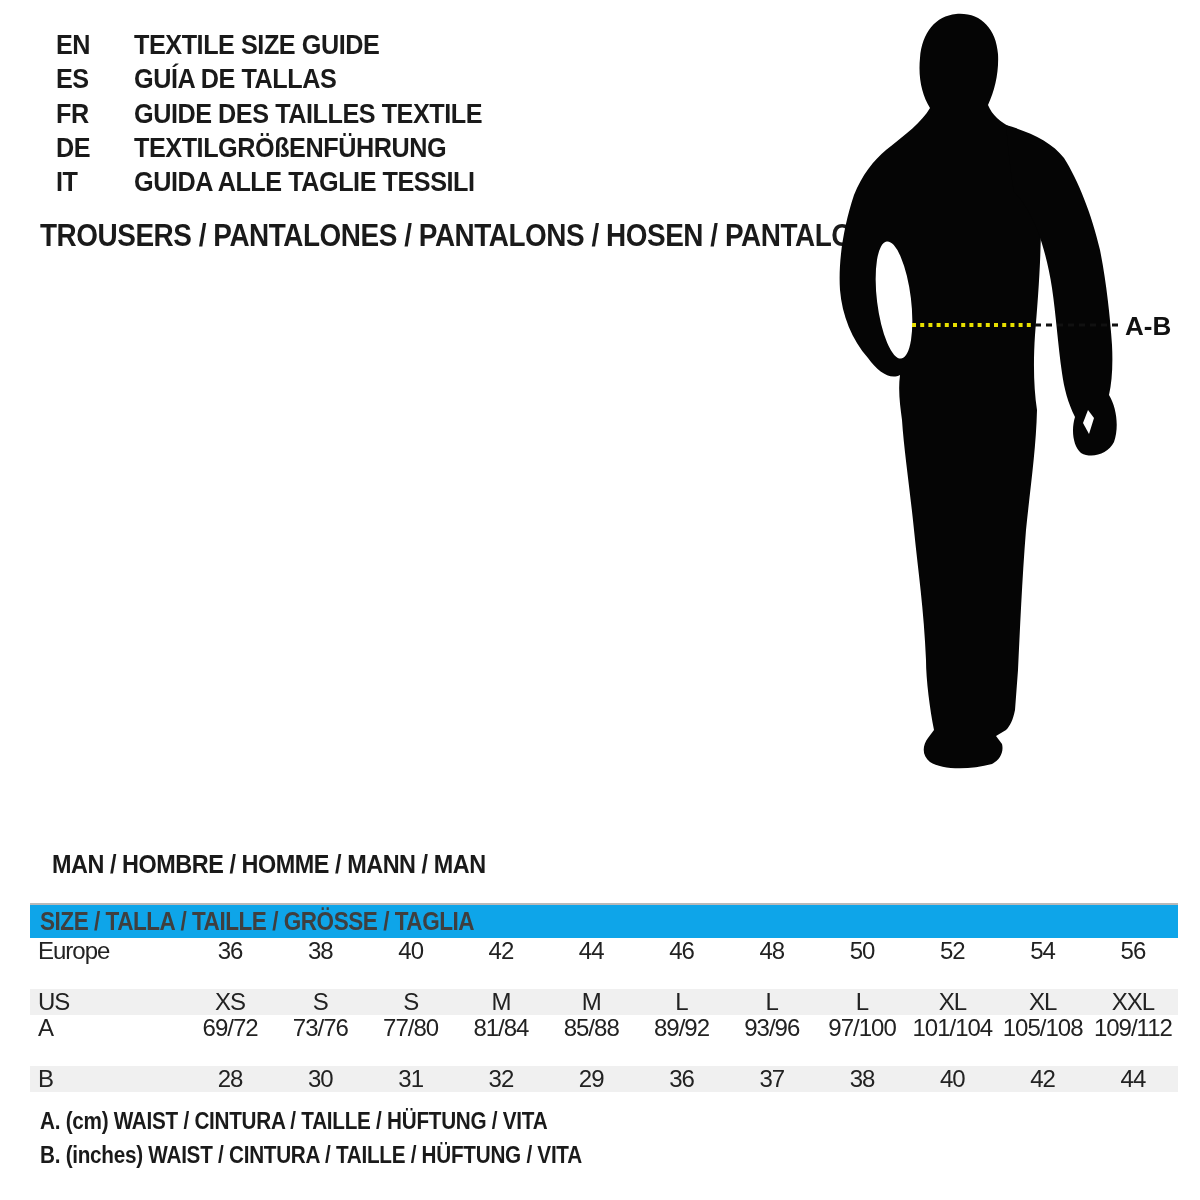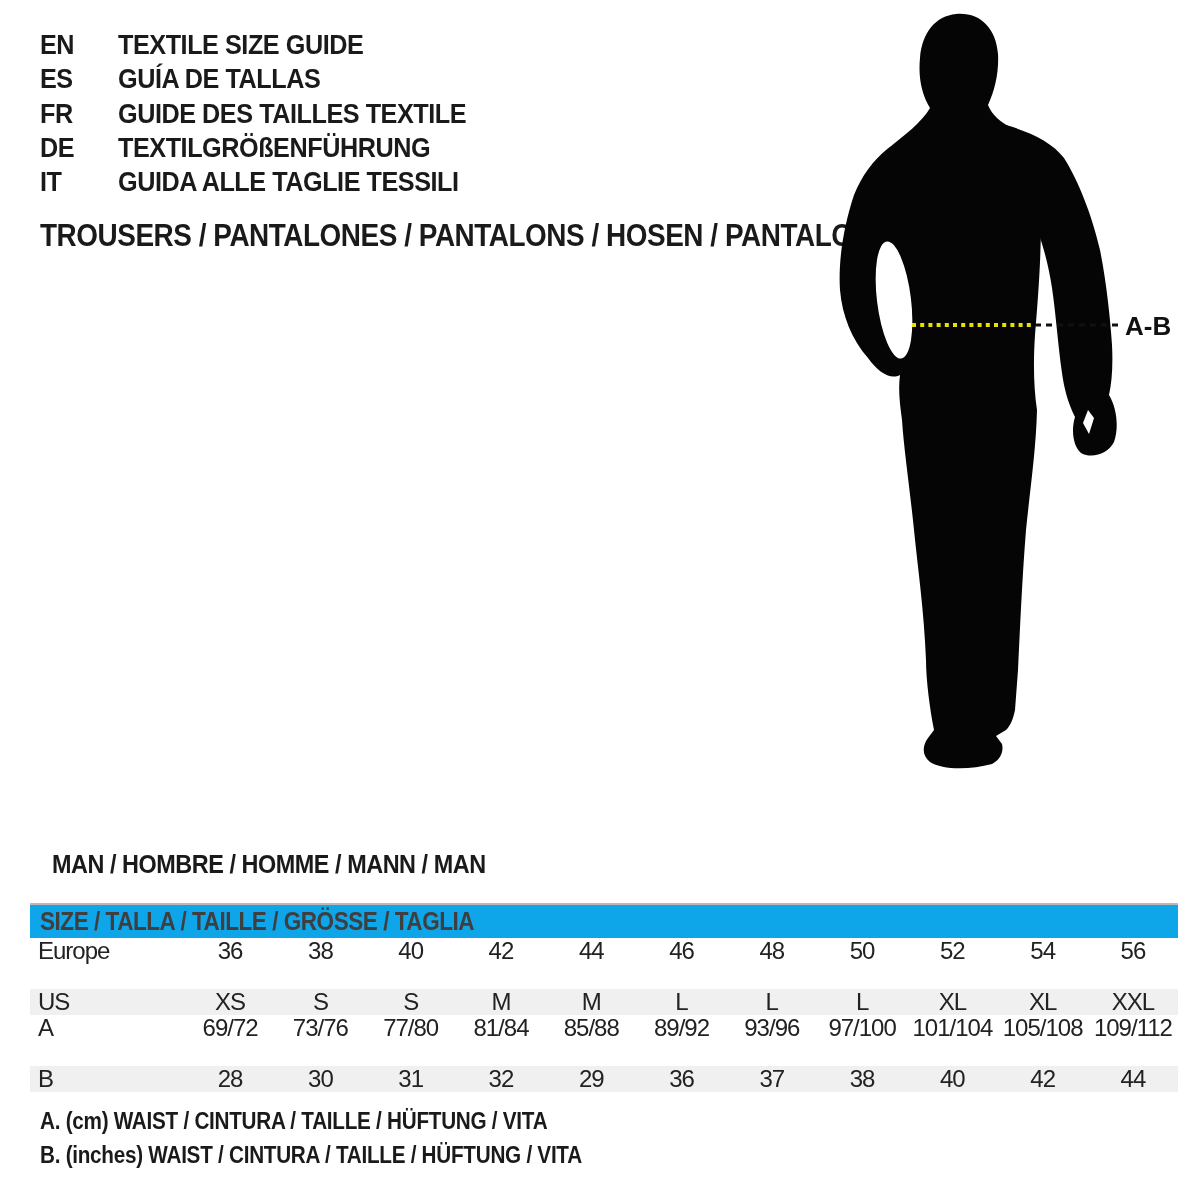--- a/index.html
+++ b/index.html
@@ -8,40 +8,40 @@
     position:relative;
     background:#ffffff;
     font-family:"Liberation Sans", sans-serif;
     color:#1a1a1a;
     overflow:hidden;
   }
   .cond { display:inline-block; transform:scaleX(0.9); transform-origin:0 50%; white-space:nowrap; }
 
   
   .langs { position:absolute; left:40px; top:29px; }
-  .lang-row { display:flex; height:34.3px; align-items:flex-start; }
+  .lang-row { display:flex; height:34.3px; align-items:flex-start;margin-left:16px; }
   .lang-code { width:78px; font-size:28px; font-weight:bold; letter-spacing:-0.5px; }
   .lang-label { font-size:28px; font-weight:bold; letter-spacing:-0.5px; }
 
   .product-title { position:absolute; left:40px; top:218px; font-size:31px; font-weight:bold; letter-spacing:-0.5px; }
 
   
   .figure-wrap { position:absolute; left:830px; top:10px; width:370px; height:790px; }
 
   .section-title { position:absolute; left:52px; top:849px; font-size:26px; font-weight:bold; letter-spacing:-0.5px; }
 
   
   .size-header {
     position:absolute; left:30px; top:903px; width:1148px; height:35px;
     background:#0ea5e9; border-top:2px solid #b9b9b9;
     display:flex; align-items:center; padding-left:10px;
     font-size:25px; font-weight:bold; color:#3f3f3f; letter-spacing:-0.5px;
   }
   .size-table { position:absolute; left:30px; top:938px; width:1148px; }
-  .t-row { display:flex; height:26px; align-items:center; }
+  .t-row { display:flex; height:26px; align-items:center;justify-content:center; }
   .t-row.alt { background:#f0f0f0;margin-top:25px; }
   .t-label { width:155px; padding-left:8px; font-size:24px; letter-spacing:-1px; color:#222; }
   .t-cell { width:90.3px; text-align:center; font-size:24px; letter-spacing:-1px; color:#222; }
 
   .notes { position:absolute; left:40px; top:1108px; }
   .note-line { height:33.5px; font-size:23px; font-weight:bold; letter-spacing:-0.3px; }
 </style>
 </head>
 <body>
 

